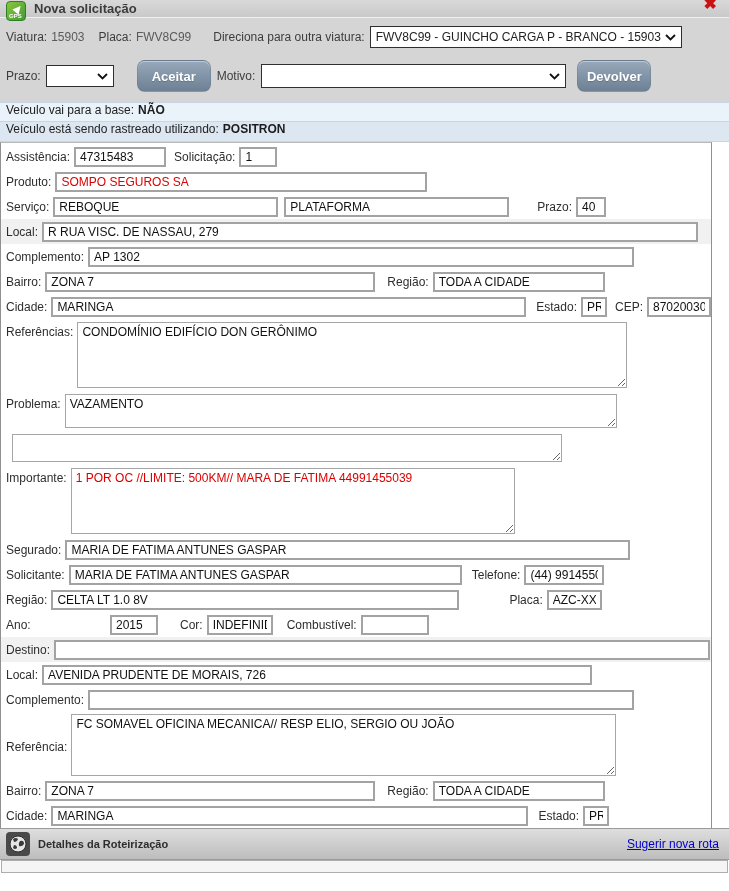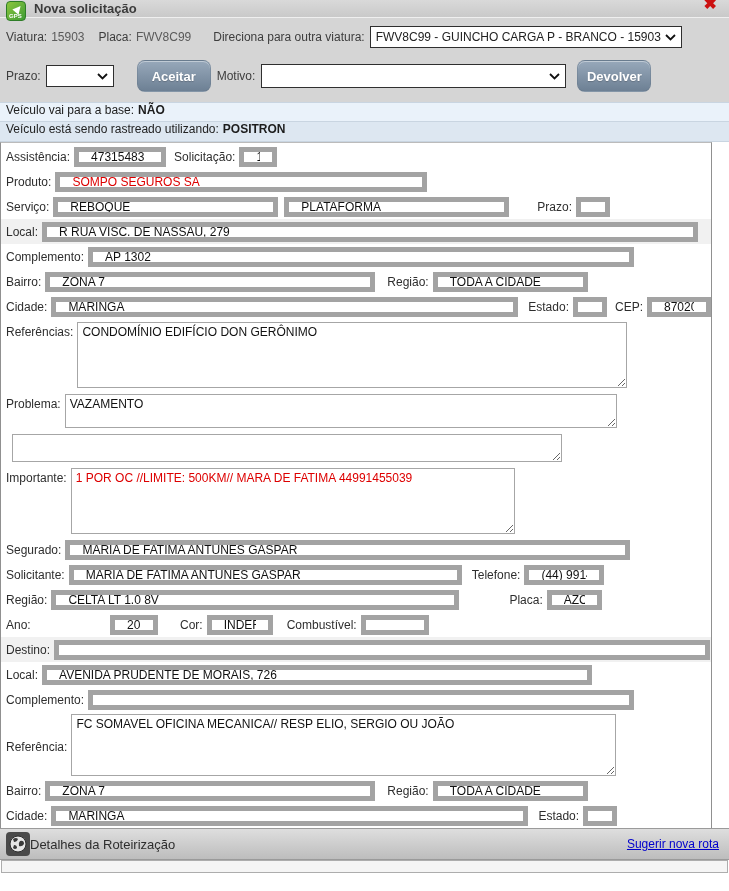--- a/index.html
+++ b/index.html
@@ -48,39 +48,39 @@
 
   
   .form { width:712px; background:#fff; border-left:1px solid #909090; border-right:1px solid #909090;
           border-top:1px solid #bbb; padding-top:1px; }
   .row { min-height:25px; display:flex; align-items:center; padding-left:5px; }
   .row-ta { align-items:flex-start; padding-top:3px; padding-bottom:3px; }
   .row-ta .lbl { padding-top:3px; }
   .row-ta-c { align-items:center; padding-top:2px; padding-bottom:2px; }
   .band { background:#f1f1f1; }
   .lbl { color:#2e2e2e; margin-right:4px; white-space:nowrap; }
-  .inp { border:5px solid #a3a3a3; height:20px; padding:1px 12px; font:12px "Liberation Sans",sans-serif;
+  .inp { border:2px solid #a3a3a3; height:20px; padding:1px 4px; font:12px "Liberation Sans",sans-serif;
          color:#111; background:#fff; }
   .ta  { border:1px solid #a6a6a6; padding:2px 4px; font:12px "Liberation Sans",sans-serif;
          color:#111; background:#fff; resize:both; overflow:auto; }
   .red { color:#dd0000; }
   .w30{width:30px}.w26{width:26px}.w38{width:38px}.w48{width:48px}.w55{width:55px}.w64{width:64px}
-  .w66{width:66px}.w68{width:68px}.w80{width:80px}.w92{width:92px}.w155{width:155px}
+  .w66{width:66px}.w68{width:68px}.w80{width:80px}.w92{width:92px}.w155{width:172px}
   .w225{width:225px}.w330{width:330px}.w372{width:372px}.w393{width:393px}.w408{width:408px}
   .w477{width:477px}.w546{width:546px}.w550{width:550px}.w556{width:656px}.w565{width:565px}
   .ml6{margin-left:6px}.ml8{margin-left:8px}.ml10{margin-left:10px}.ml12{margin-left:12px}
   .ml14{margin-left:14px}.ml22{margin-left:22px}.ml28{margin-left:28px}.ml50{margin-left:50px}
   .lblw100 { width:100px; }
 
   
   .footerbar { height:32px; background:linear-gradient(#dedede,#bdbdbd); border-top:1px solid #9a9a9a;
                border-bottom:1px solid #9a9a9a; display:flex; align-items:center; padding:0 10px 0 6px; }
   .globe { width:24px; height:24px; border-radius:4px; background:#4a4a4a; display:flex;
            align-items:center; justify-content:center; flex:0 0 auto; }
-  .footer-title { font-weight:normal; font-size:13px; color:#2e2e2e; }
+  .footer-title { font-weight:bold; font-size:11px; color:#2e2e2e; margin-left:8px; }
   .footer-link { margin-left:auto; color:#0000cc; text-decoration:underline; cursor:pointer; }
   .footer-panel { height:13px; background:#f5f5f5; border:1px solid #adadad; margin:0 1px; }
 </style>
 </head>
 <body>
 
 <div class="titlebar">
   <div class="gps-icon">
     <div class="needle"></div>
     <div class="gps-txt">GPS</div>

